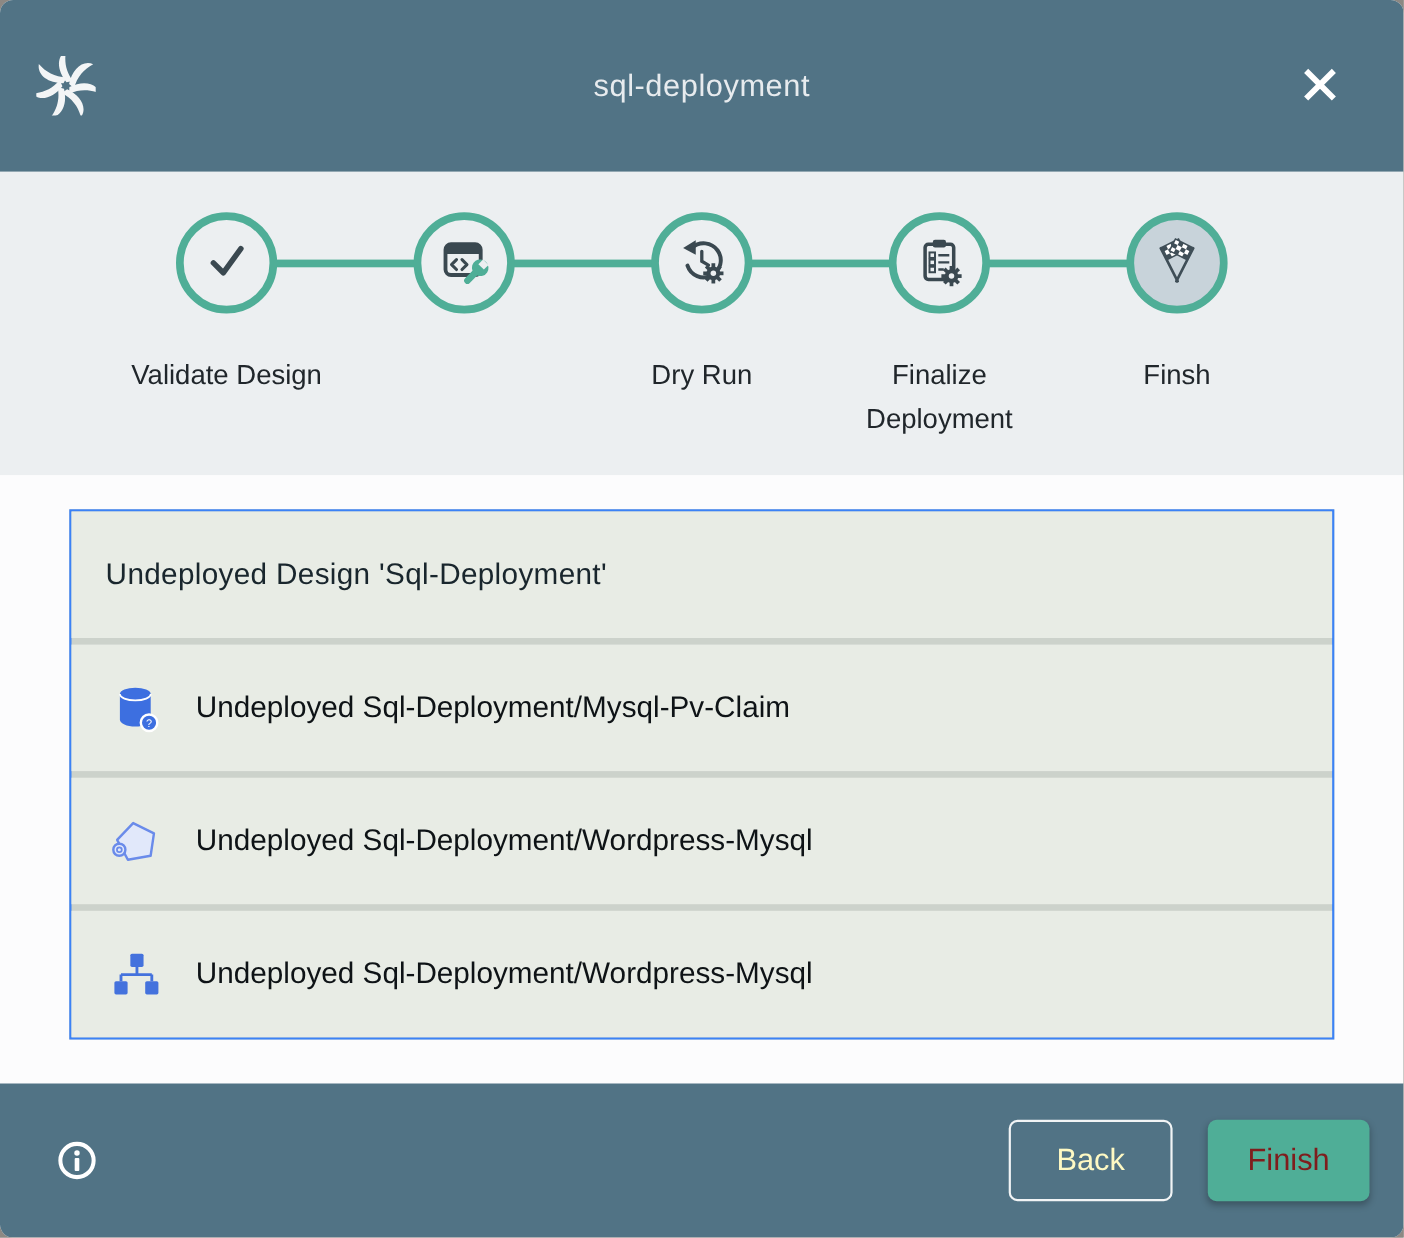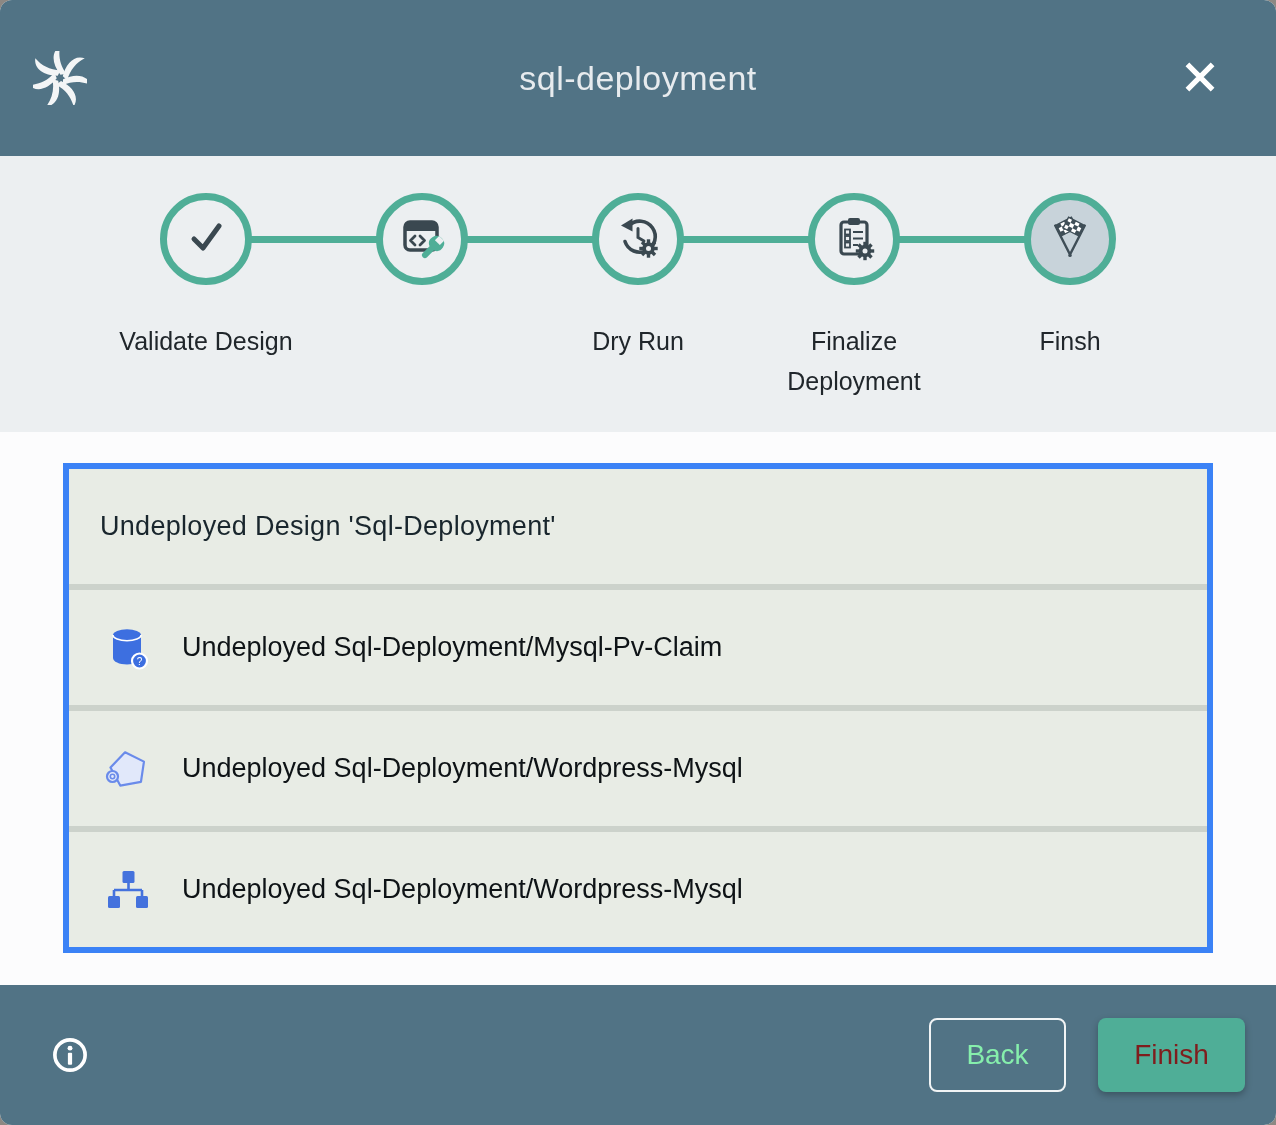--- a/index.html
+++ b/index.html
@@ -10,21 +10,21 @@
     display:flex; flex-direction:column;
     font-family:"Liberation Sans", sans-serif;
     background:#fcfcfd;
   }
   
   .titlebar {
     flex:none; height:156px; background:#517385;
     position:relative; display:flex; align-items:center; justify-content:center;
   }
   .logo { position:absolute; left:33px; top:51px; width:54px; height:54px; }
-  .title { color:#e7ebee; font-size:34px; letter-spacing:0.5px; }
+  .title { color:#e7ebee; font-size:28px; letter-spacing:0.5px; }
   .close-btn {
     position:absolute; right:52px; top:54px; width:48px; height:48px;
     background:transparent; border:none; cursor:pointer; padding:0;
     display:flex; align-items:center; justify-content:center;
   }
   
   .stepper { flex:none; height:276px; background:#eceff1; }
   .steps { width:1080px; margin:0 auto; padding-top:37px; display:flex; position:relative;justify-content:space-between; }
   .steps::before {
     content:""; position:absolute; left:108px; right:108px; top:80px; height:7px;
@@ -37,21 +37,21 @@
     display:flex; align-items:center; justify-content:center;
   }
   .step.active .step-circle { background:#c8d3da; }
   .step-label {
     margin-top:36px; font-size:25px; color:#20262b; text-align:center;
     line-height:40px; max-width:200px;
   }
   
   .content { flex:1; background:#fcfcfd; padding:31px 63px 0; }
   .panel {
-    background:#ccd2cb; border:6px solid #3b82f6;
+    background:#ccd2cb; border:2px solid #3b82f6;
     display:flex; flex-direction:column; gap:6px;
   }
   .row { background:#e8ece5; min-height:115px; display:flex; align-items:center; }
   .row-header-text { padding-left:31px; font-size:27px; color:#19262d; letter-spacing:0.3px; }
   .row-icon { flex:none; width:48px; height:48px; margin-left:35px; }
   .row-text { margin-left:30px; font-size:27px; color:#0e1316; }
   
   .footer {
     flex:none; height:140px; background:#517385;
     display:flex; align-items:center; position:relative;
@@ -60,21 +60,21 @@
     position:absolute; left:48px; top:48px; width:44px; height:44px;
     background:transparent; border:none; padding:0; cursor:pointer;
   }
   .footer-actions { margin-left:auto; margin-right:31px; display:flex; gap:32px; }
   .btn {
     height:74px; border-radius:8px; font-size:28px; cursor:pointer;
     font-family:"Liberation Sans", sans-serif;
     display:flex; align-items:center; justify-content:center;
   }
   .btn-back {
-    width:137px; background:transparent; color:#86efac;
+    width:149px; background:transparent; color:#fef9c3;
     border:2px solid rgba(255,255,255,0.92);
   }
   .btn-finish {
     width:147px; background:#4fae97; color:#7f1d1d; border:none;
     box-shadow:0 3px 7px rgba(0,0,0,0.28);
   }
 </style>
 </head>
 <body>
 

